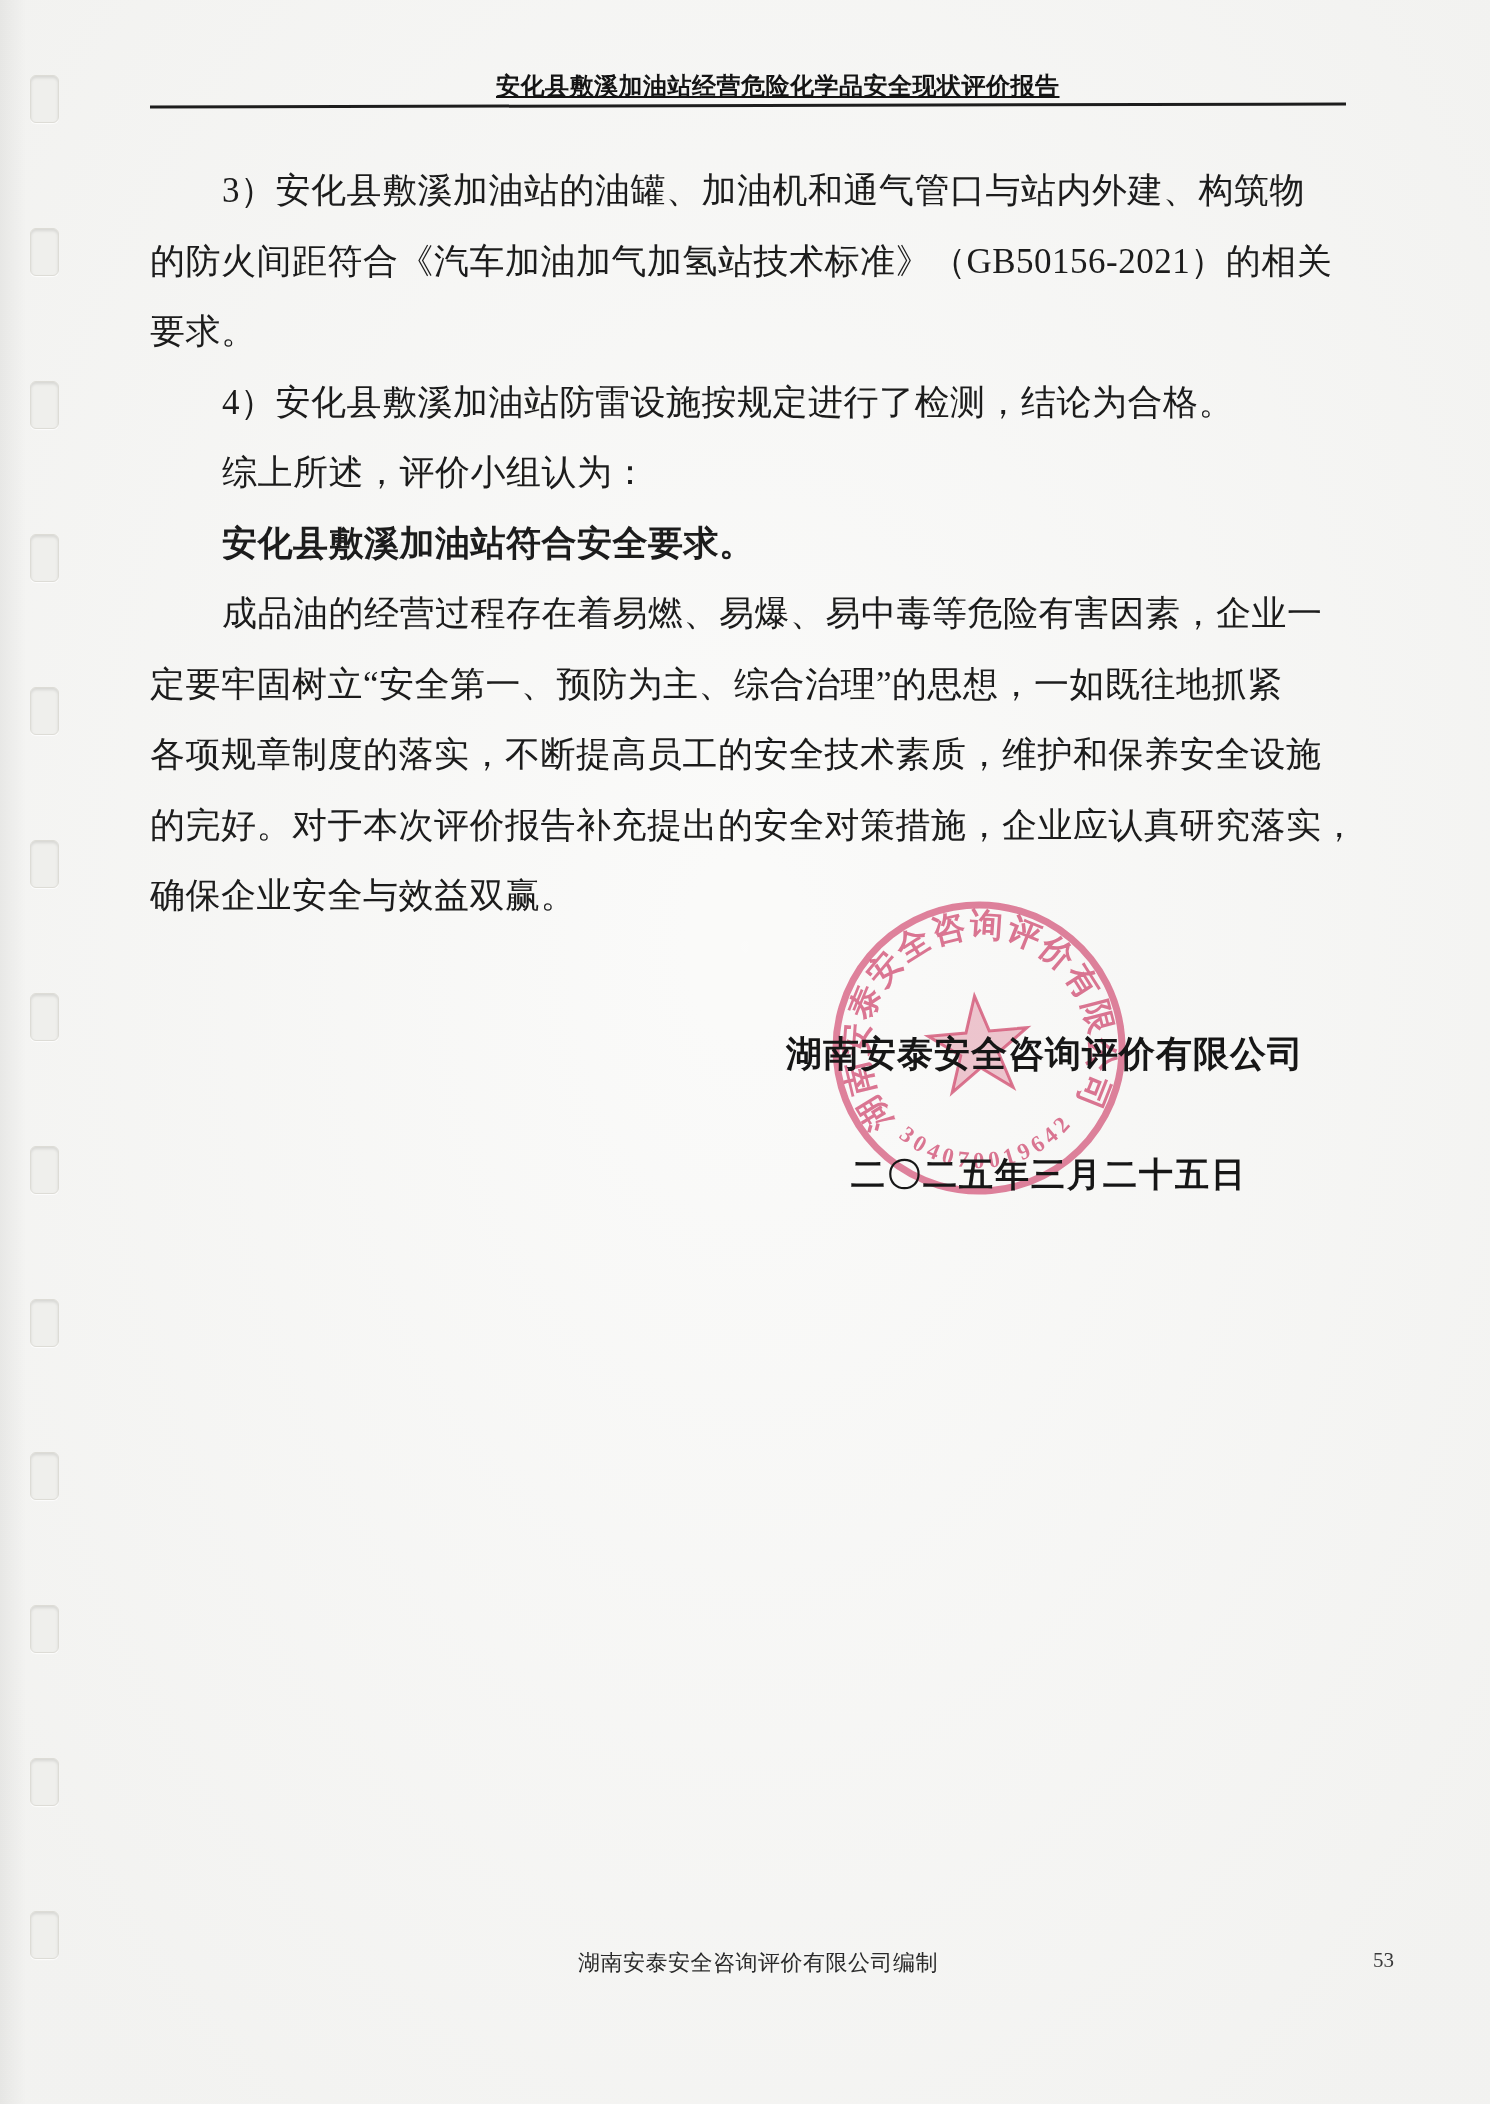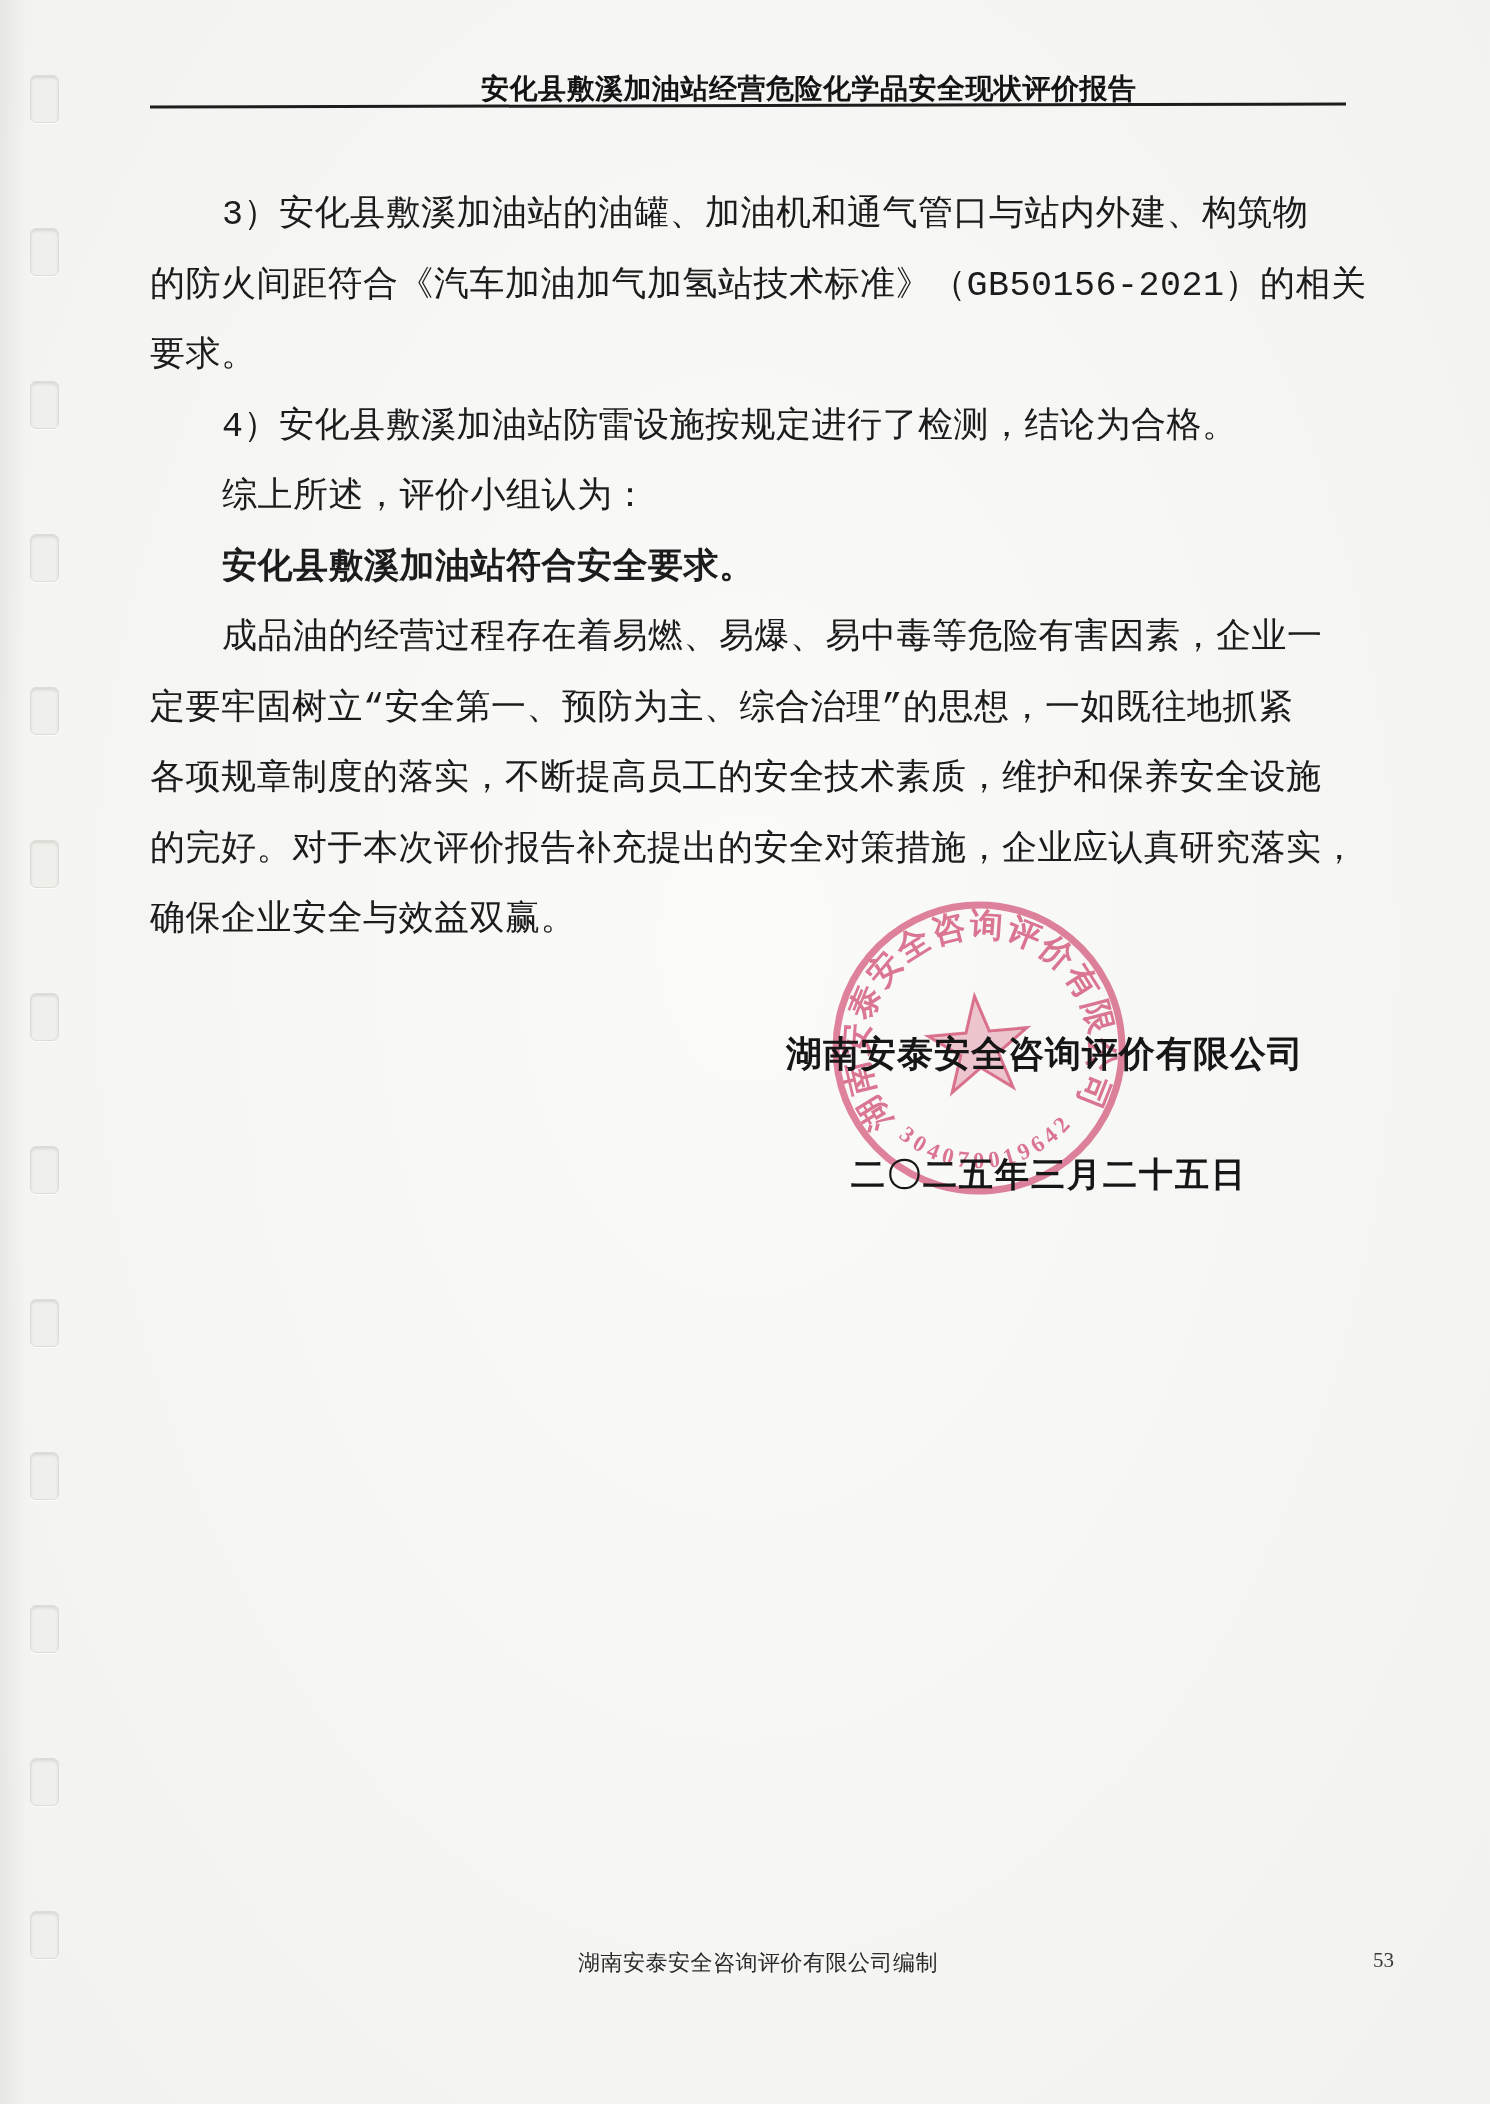--- a/index.html
+++ b/index.html
@@ -25,32 +25,33 @@
   
   .hole{
     position:absolute;left:30px;width:27px;height:46px;
     background:#efefec;
     border:1px solid #dddcd6;
     border-radius:6px;
     box-shadow:inset 0 2px 3px rgba(0,0,0,0.10), 0 1px 1px rgba(255,255,255,0.8);
   }
   
   .header-title{
-    position:absolute;left:481px;top:70px;
+    position:absolute;left:496px;top:70px;
     font-family:"Liberation Sans","DejaVu Sans",sans-serif;
-    font-weight:bold;font-size:28px;letter-spacing:0.5px;color:#141414;
+    font-weight:bold;font-size:24px;letter-spacing:0.5px;color:#141414;
     white-space:nowrap;
+    text-decoration:underline;
   }
   .header-rule{
     position:absolute;left:150px;top:104px;width:1196px;height:3px;
     background:#1d1d1d;transform:rotate(-0.15deg);
   }
   
   .body-block{
-    position:absolute;left:150px;top:180px;width:1210px;font-family:Liberation Mono, monospace;
+    position:absolute;left:150px;top:156px;width:1210px;
   }
   .bline{
     height:70.5px;line-height:70.5px;
     font-size:35px;letter-spacing:0.5px;
     white-space:nowrap;
   }
   .bline.indent{padding-left:72px;}
   .bline.bold{font-weight:bold;}
   
   .stamp{

